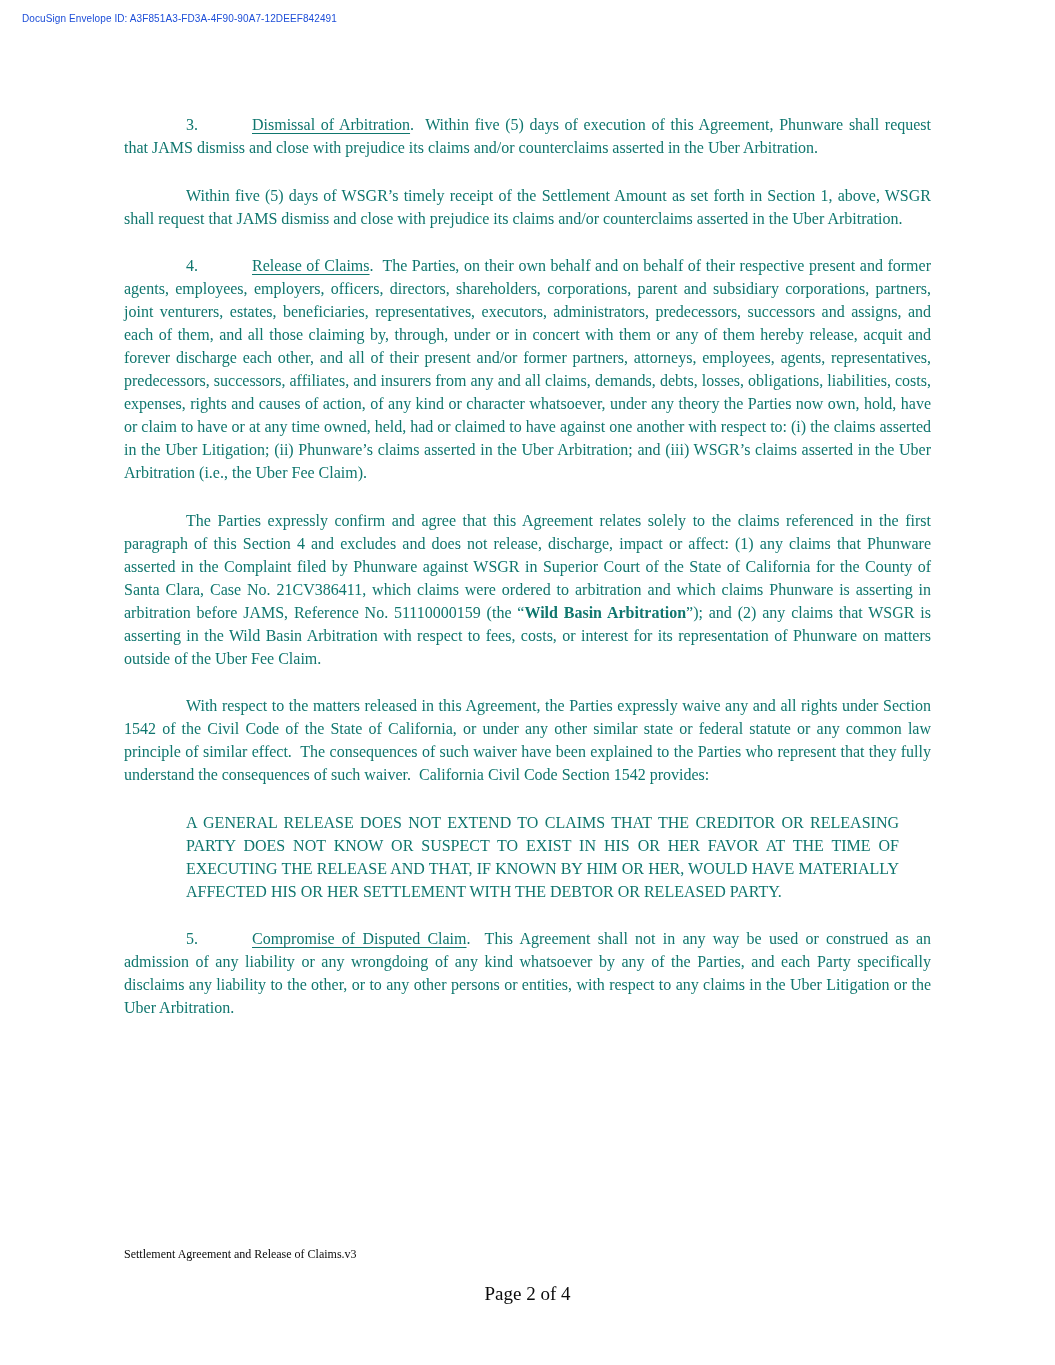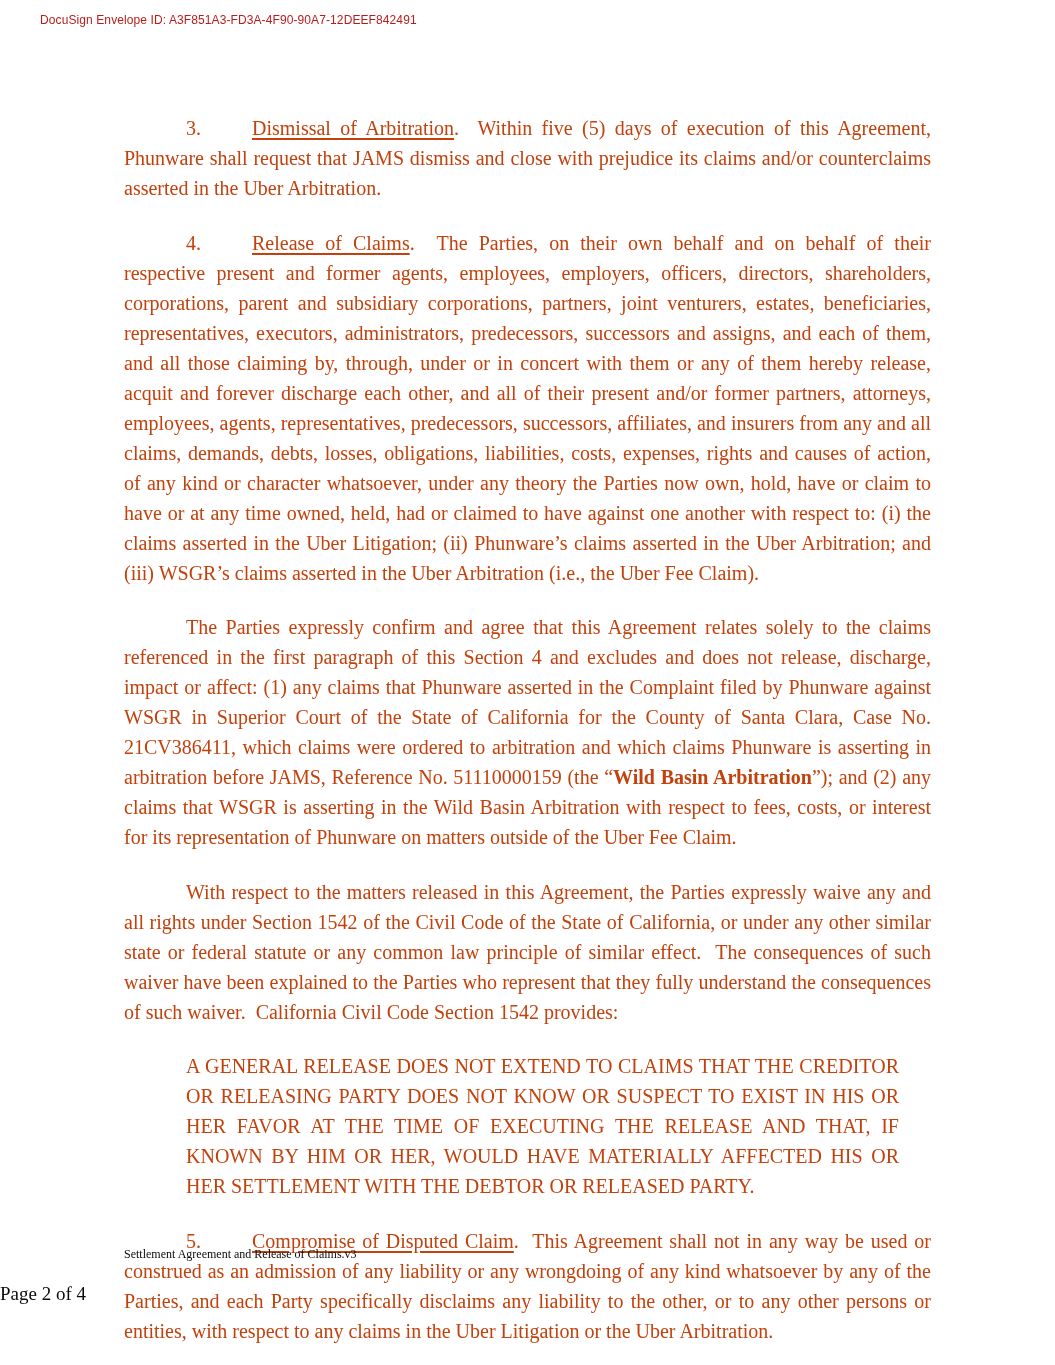--- a/index.html
+++ b/index.html
@@ -7,38 +7,38 @@
   body {
     position: relative;
     background: #ffffff;
     color: #000000;
     font-family: "Liberation Serif", serif;
     overflow: hidden;
   }
   .docusign-header {
     position: absolute;
     top: 13px;
-    left: 40px;
+    left: 22px;
     font-family: "Liberation Sans", sans-serif;
-    font-size: 12px;
-    color: #b91c1c;
+    font-size: 10px;
+    color: #1d4ed8;
     letter-spacing: 0.1px;
   }
   .doc-body {
     position: absolute;
     top: 113px;
     left: 124px;
     width: 807px;
   }
   p.para {
-    font-size: 20px;
-    line-height: 30px;
+    font-size: 16px;
+    line-height: 23px;
     text-align: justify;
     margin-bottom: 24.5px;
-    color: #c2410c;
+    color: #0f766e;
   }
   p.body-para { text-indent: 62px; }
   p.quote-para {
     margin-left: 62px;
     margin-right: 32px;
     text-indent: 0;
   }
   .num {
     display: inline-block;
     width: 66px;
@@ -51,32 +51,33 @@
     left: 124px;
     top: 1247px;
     font-size: 12px;
     color: #0a0a0a;
   }
   .footer-center {
     position: absolute;
     left: 0;
     top: 1283px;
     width: 100%;
-    text-align: left;
+    text-align: center;
     font-size: 19px;
     color: #0a0a0a;
   }
 </style>
 </head>
 <body>
 
 <div class="docusign-header">DocuSign Envelope ID: A3F851A3-FD3A-4F90-90A7-12DEEF842491</div>
 
 <div class="doc-body" id="doc-body">
     <p class="para body-para"><span class="num">3.</span><span class="u">Dismissal of Arbitration</span><span>.&nbsp; Within five (5) days of execution of this Agreement, Phunware shall request that JAMS dismiss and close with prejudice its claims and/or counterclaims asserted in the Uber Arbitration.</span></p>
+    <p class="para body-para"><span>Within five (5) days of WSGR’s timely receipt of the Settlement Amount as set forth in Section 1, above, WSGR shall request that JAMS dismiss and close with prejudice its claims and/or counterclaims asserted in the Uber Arbitration.</span></p>
     <p class="para body-para"><span class="num">4.</span><span class="u">Release of Claims</span><span>.&nbsp; The Parties, on their own behalf and on behalf of their respective present and former agents, employees, employers, officers, directors, shareholders, corporations, parent and subsidiary corporations, partners, joint venturers, estates, beneficiaries, representatives, executors, administrators, predecessors, successors and assigns, and each of them, and all those claiming by, through, under or in concert with them or any of them hereby release, acquit and forever discharge each other, and all of their present and/or former partners, attorneys, employees, agents, representatives, predecessors, successors, affiliates, and insurers from any and all claims, demands, debts, losses, obligations, liabilities, costs, expenses, rights and causes of action, of any kind or character whatsoever, under any theory the Parties now own, hold, have or claim to have or at any time owned, held, had or claimed to have against one another with respect to: (i) the claims asserted in the Uber Litigation; (ii) Phunware’s claims asserted in the Uber Arbitration; and (iii) WSGR’s claims asserted in the Uber Arbitration (i.e., the Uber Fee Claim).</span></p>
     <p class="para body-para"><span>The Parties expressly confirm and agree that this Agreement relates solely to the claims referenced in the first paragraph of this Section 4 and excludes and does not release, discharge, impact or affect: (1) any claims that Phunware asserted in the Complaint filed by Phunware against WSGR in Superior Court of the State of California for the County of Santa Clara, Case No. 21CV386411, which claims were ordered to arbitration and which claims Phunware is asserting in arbitration before JAMS, Reference No. 51110000159 (the “</span><span class="b">Wild Basin Arbitration</span><span>”); and (2) any claims that WSGR is asserting in the Wild Basin Arbitration with respect to fees, costs, or interest for its representation of Phunware on matters outside of the Uber Fee Claim.</span></p>
     <p class="para body-para"><span>With respect to the matters released in this Agreement, the Parties expressly waive any and all rights under Section 1542 of the Civil Code of the State of California, or under any other similar state or federal statute or any common law principle of similar effect.&nbsp; The consequences of such waiver have been explained to the Parties who represent that they fully understand the consequences of such waiver.&nbsp; California Civil Code Section 1542 provides:</span></p>
     <p class="para quote-para"><span>A GENERAL RELEASE DOES NOT EXTEND TO CLAIMS THAT THE CREDITOR OR RELEASING PARTY DOES NOT KNOW OR SUSPECT TO EXIST IN HIS OR HER FAVOR AT THE TIME OF EXECUTING THE RELEASE AND THAT, IF KNOWN BY HIM OR HER, WOULD HAVE MATERIALLY AFFECTED HIS OR HER SETTLEMENT WITH THE DEBTOR OR RELEASED PARTY.</span></p>
     <p class="para body-para"><span class="num">5.</span><span class="u">Compromise of Disputed Claim</span><span>.&nbsp; This Agreement shall not in any way be used or construed as an admission of any liability or any wrongdoing of any kind whatsoever by any of the Parties, and each Party specifically disclaims any liability to the other, or to any other persons or entities, with respect to any claims in the Uber Litigation or the Uber Arbitration.</span></p>
   </div>
 
 <div class="footer-left">Settlement Agreement and Release of Claims.v3</div>
 
 <div class="footer-center">Page 2 of 4</div>

